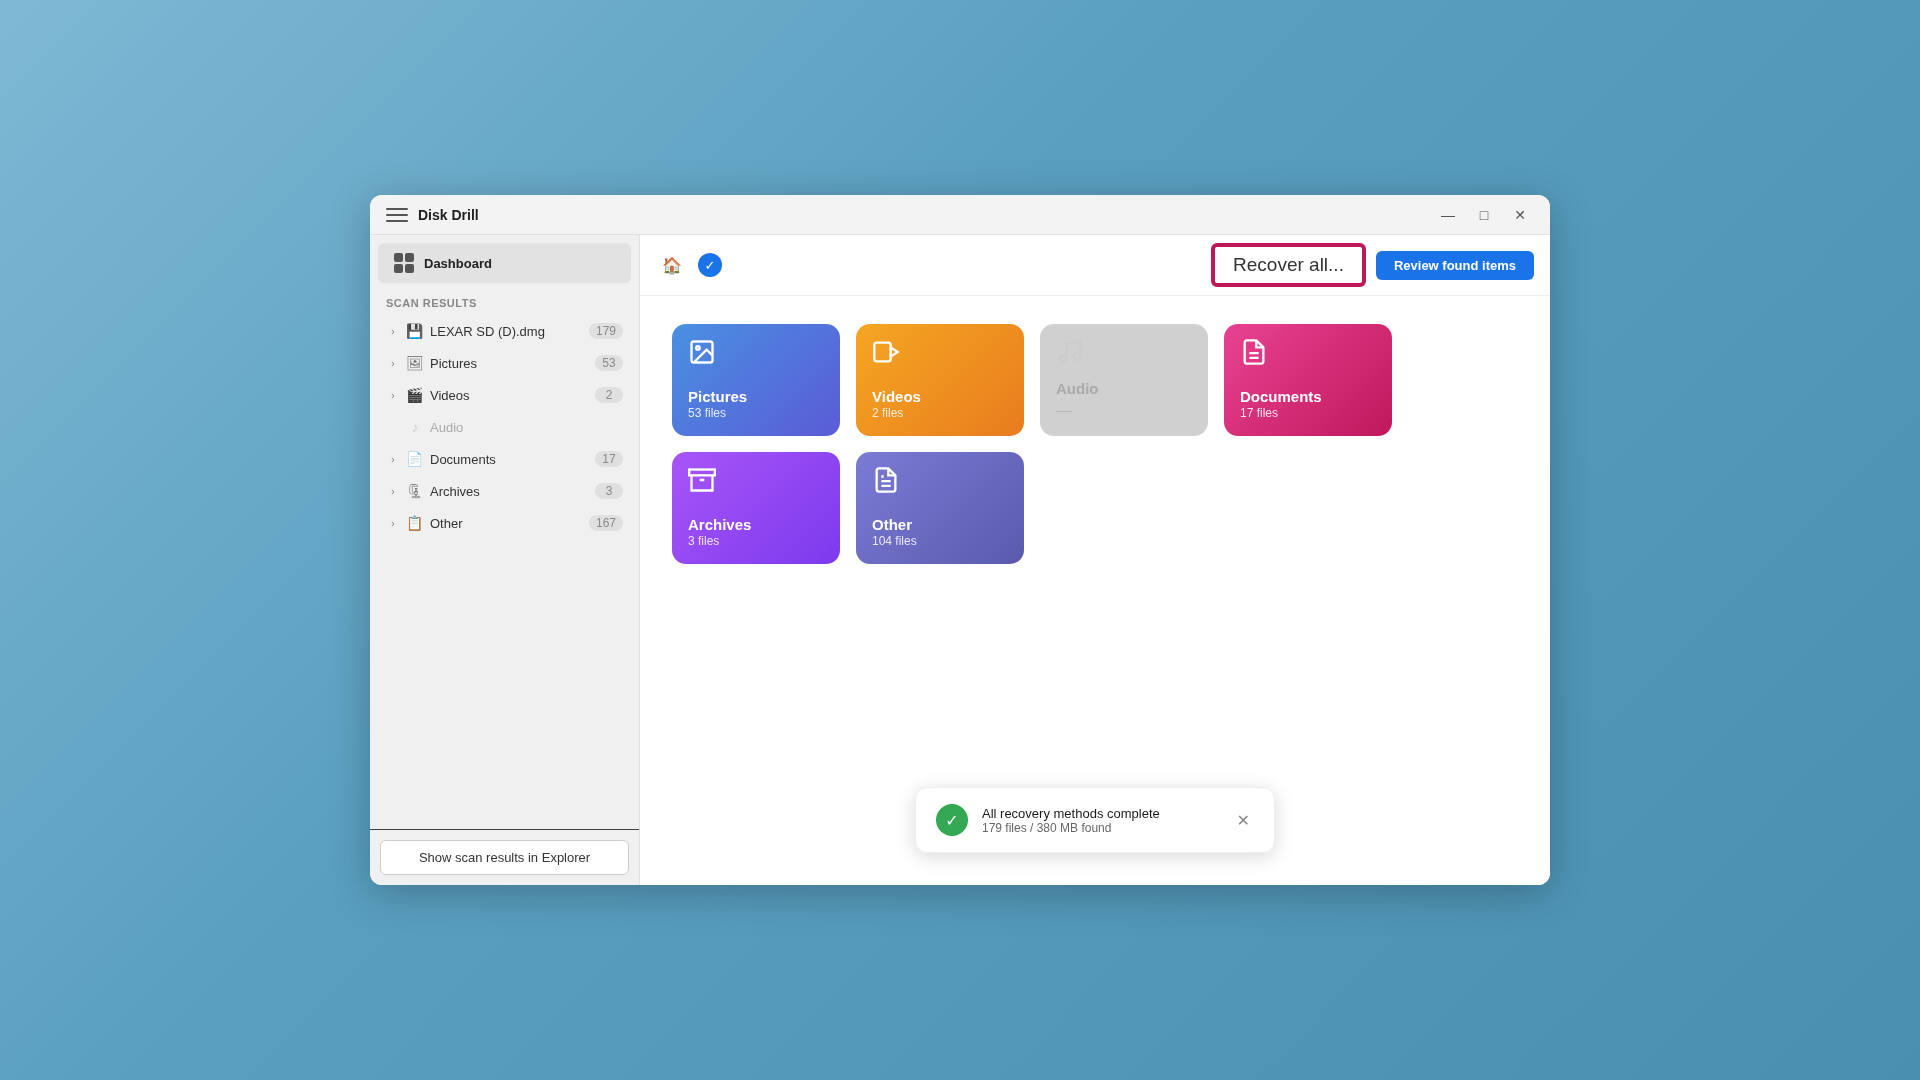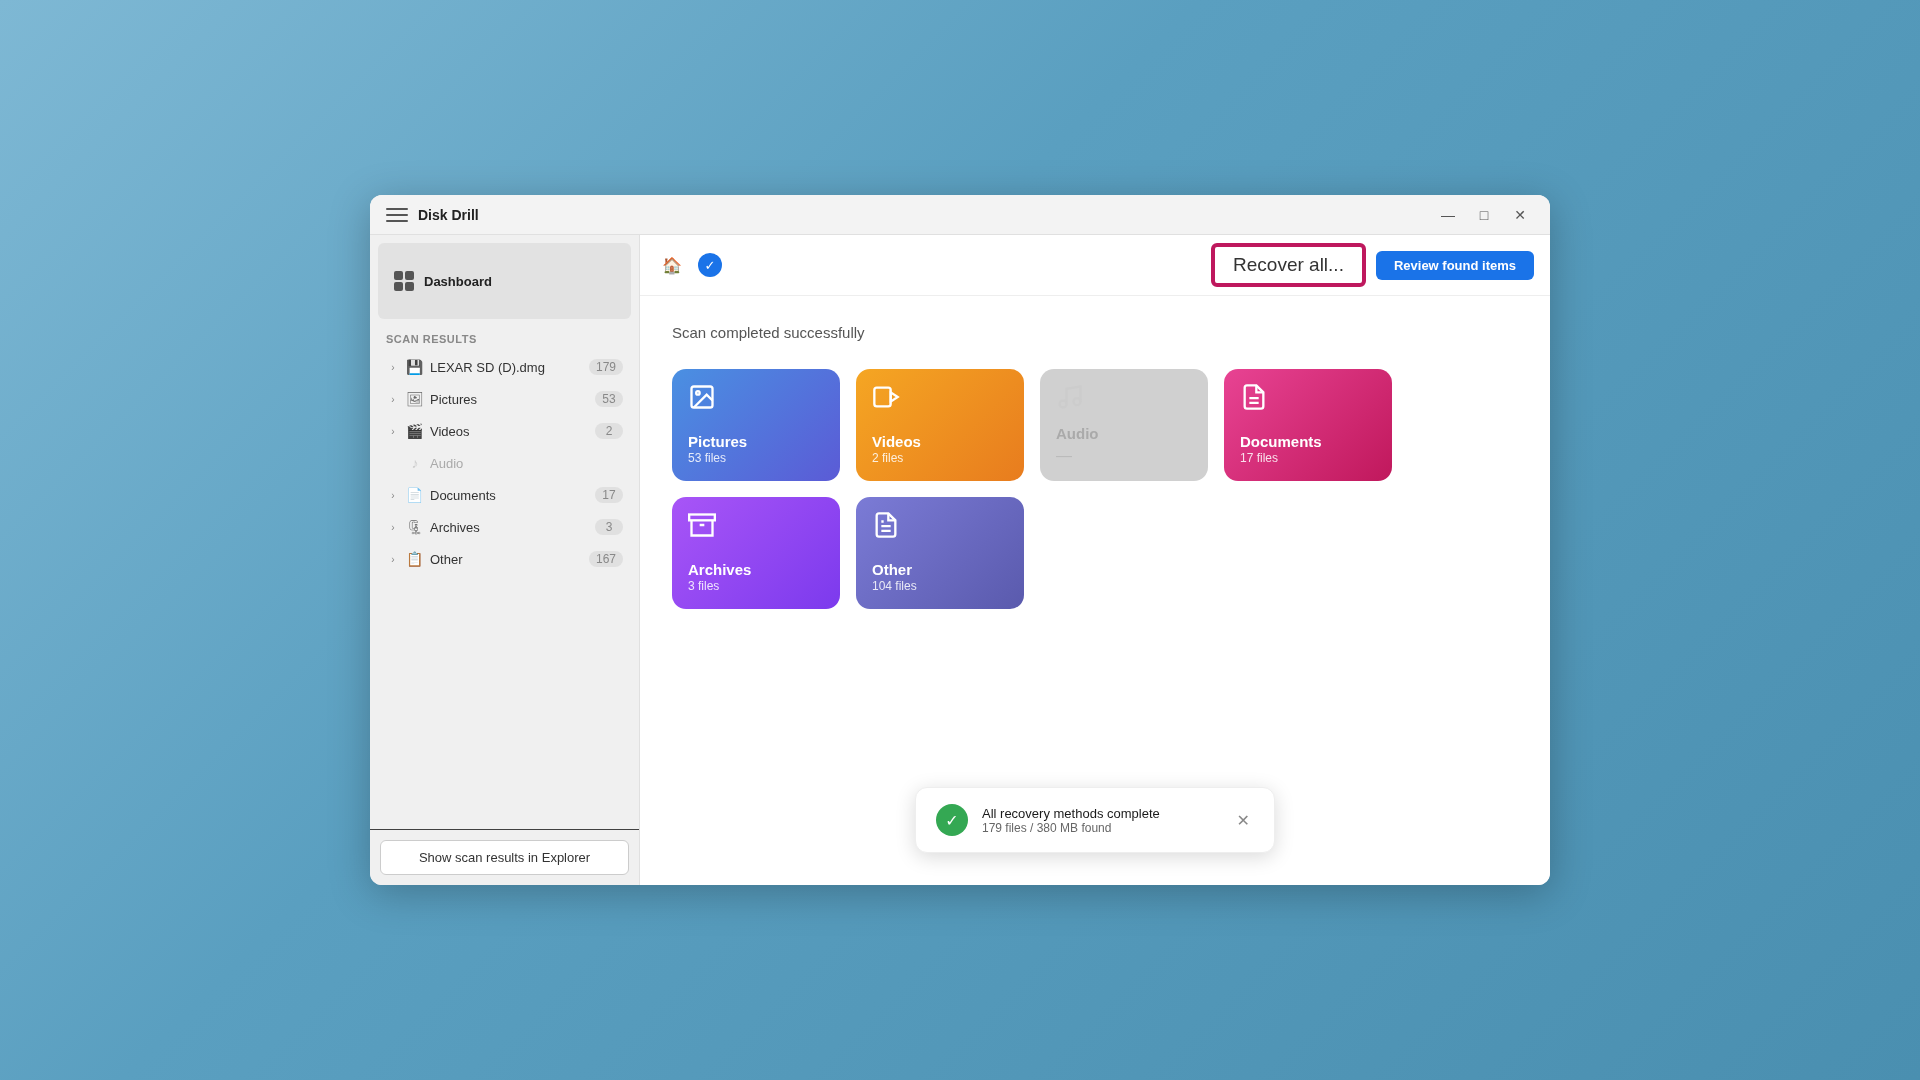--- a/index.html
+++ b/index.html
@@ -90,21 +90,21 @@
       flex-shrink: 0;
     }
     .sidebar-nav {
       flex: 1;
       overflow-y: auto;
     }
     .dashboard-item {
       display: flex;
       align-items: center;
       gap: 10px;
-      padding: 28px 16px;
+      padding: 10px 16px;
       background: #e2e2e2;
       cursor: pointer;
       border-radius: 6px;
       margin: 8px 8px 0 8px;
     }
     .dashboard-item .grid-icon {
       width: 20px;
       height: 20px;
       display: grid;
       grid-template-columns: 1fr 1fr;
@@ -451,21 +451,20 @@
         <button class="toolbar-home">
           <span>🏠</span>
         </button>
         <div class="toolbar-check">✓</div>
         <div class="toolbar-spacer"></div>
         <button class="recover-all-btn">Recover all...</button>
         <button class="review-btn">Review found items</button>
       </div>
 
       <div class="scan-area">
-        <div class="scan-subtitle">Scan completed successfully</div>
 
         <div class="category-grid">
 
           <div class="category-card cat-pictures">
             <span class="cat-icon">
               <svg width="28" height="28" viewBox="0 0 24 24" fill="none" stroke="white" stroke-width="2">
                 <rect x="3" y="3" width="18" height="18" rx="2"></rect>
                   <circle cx="8.5" cy="8.5" r="1.5"></circle>
                   <polyline points="21 15 16 10 5 21"></polyline>
               </svg>

